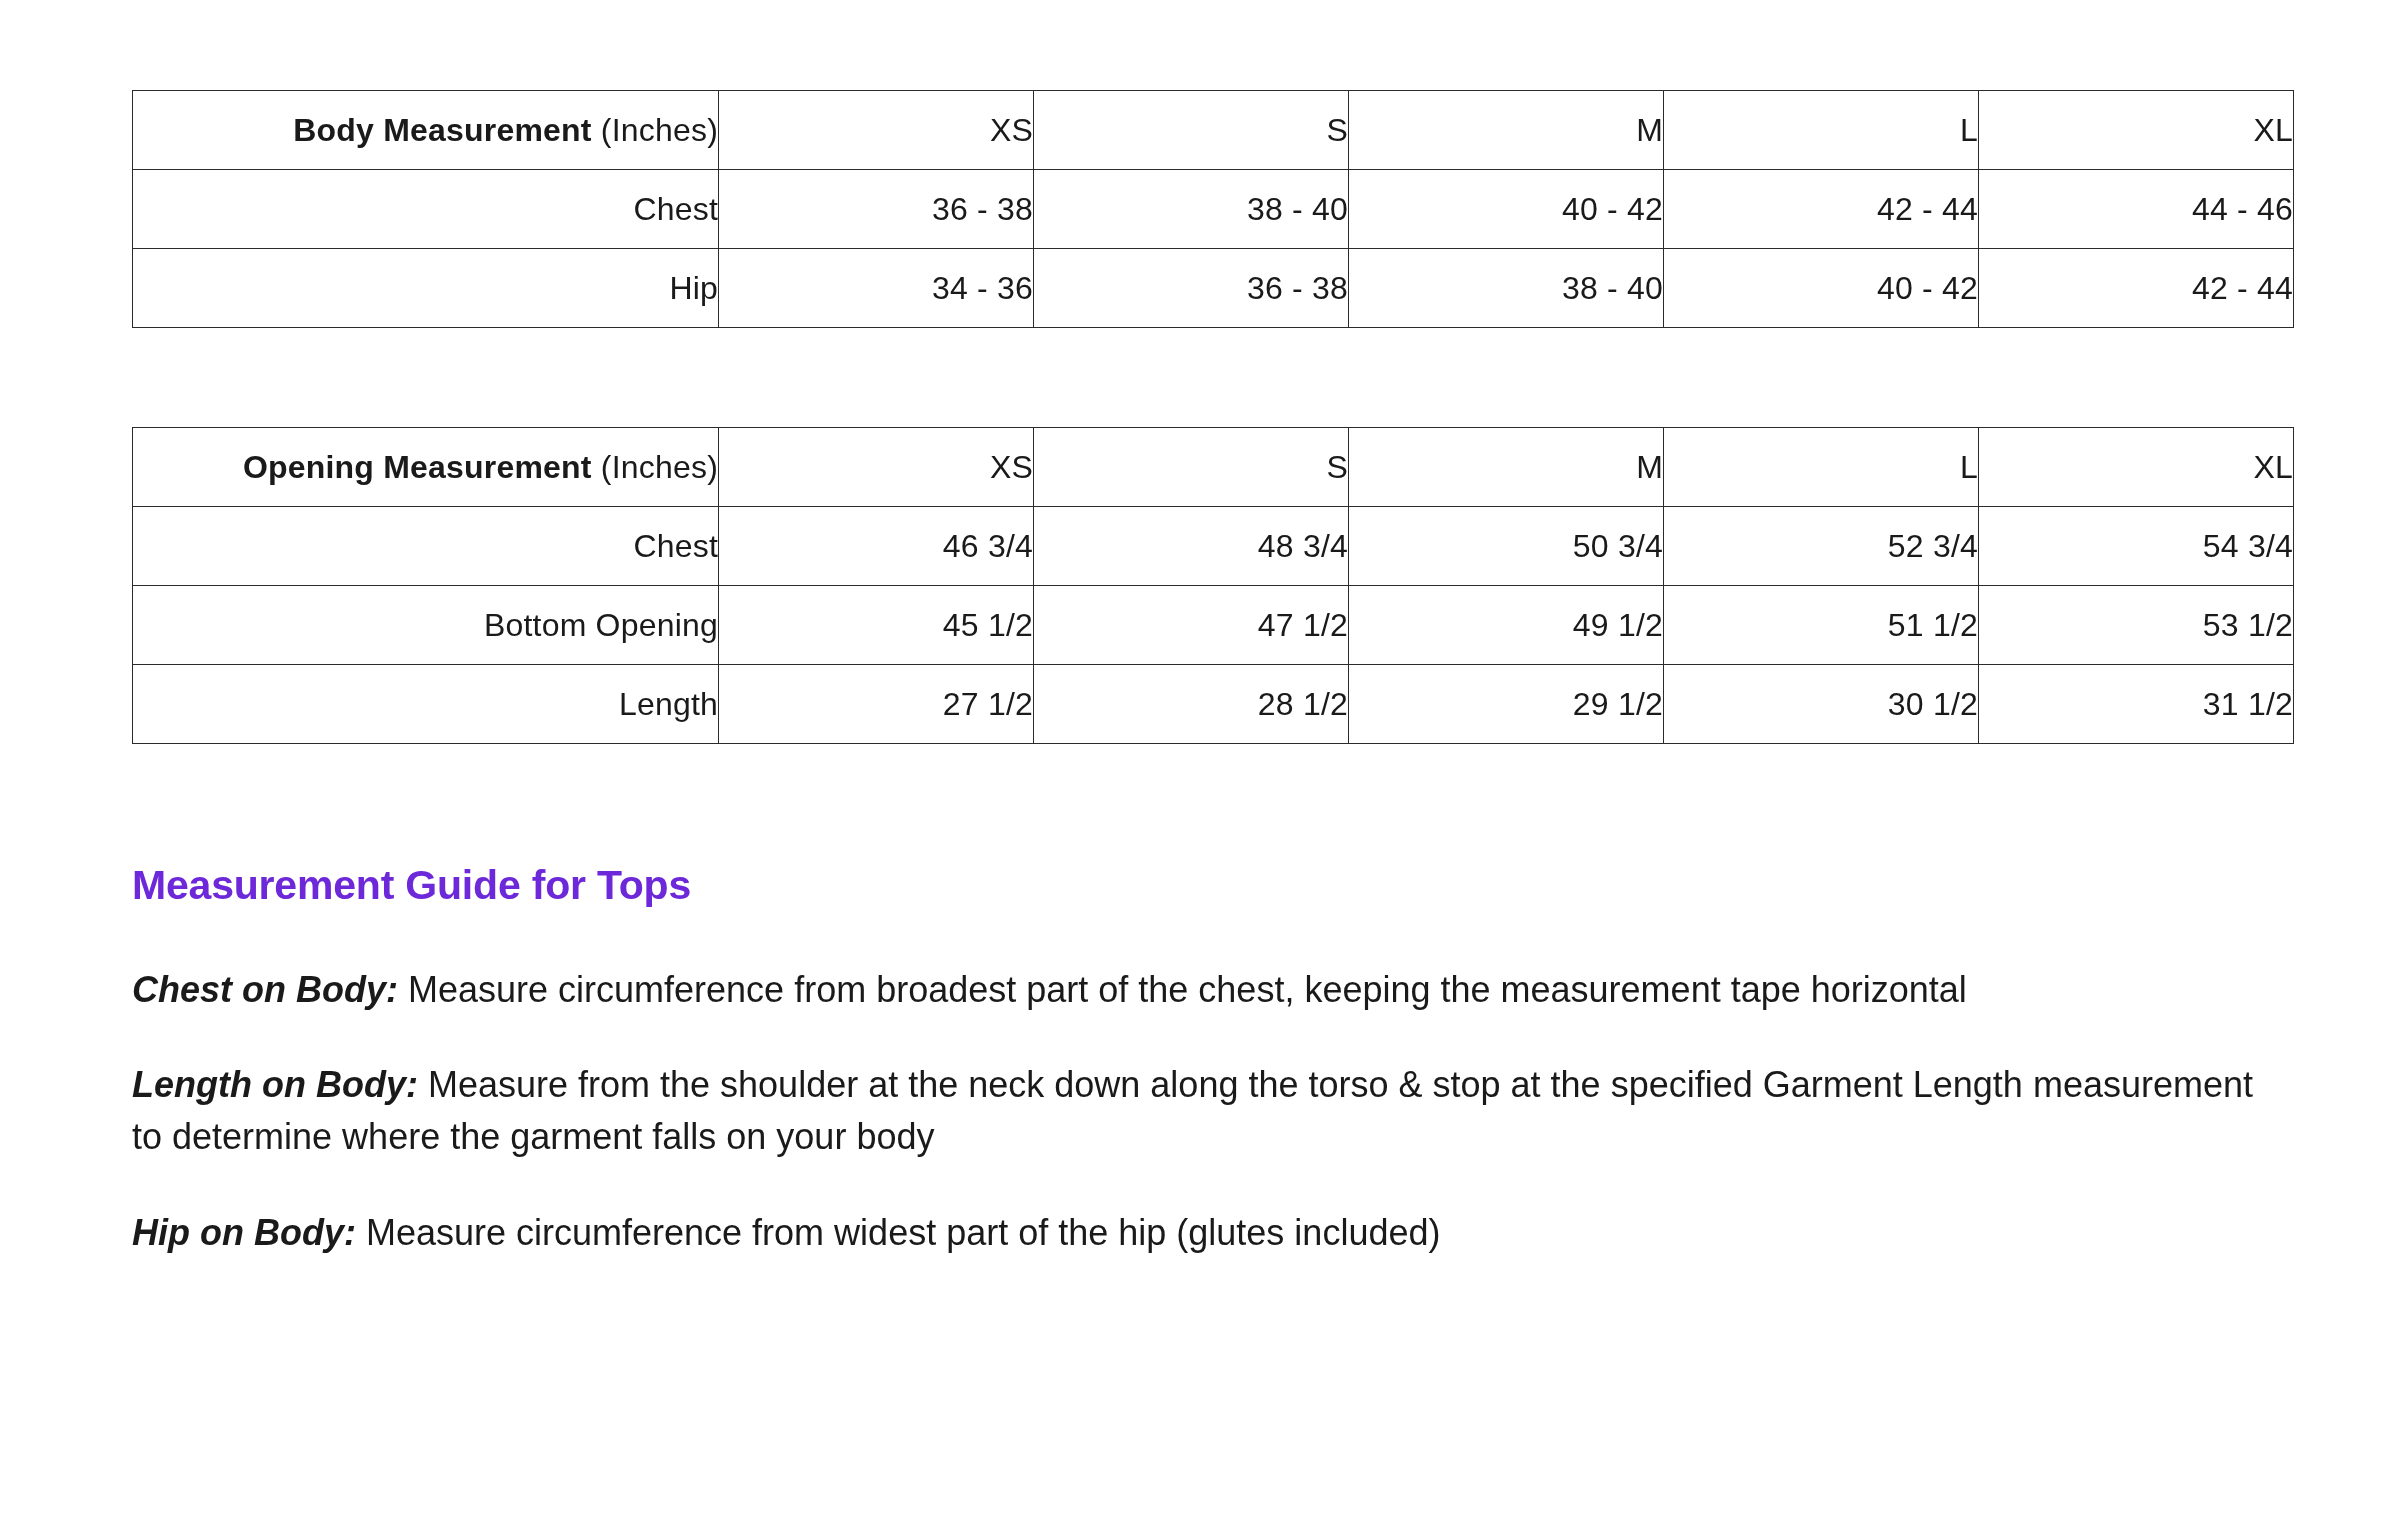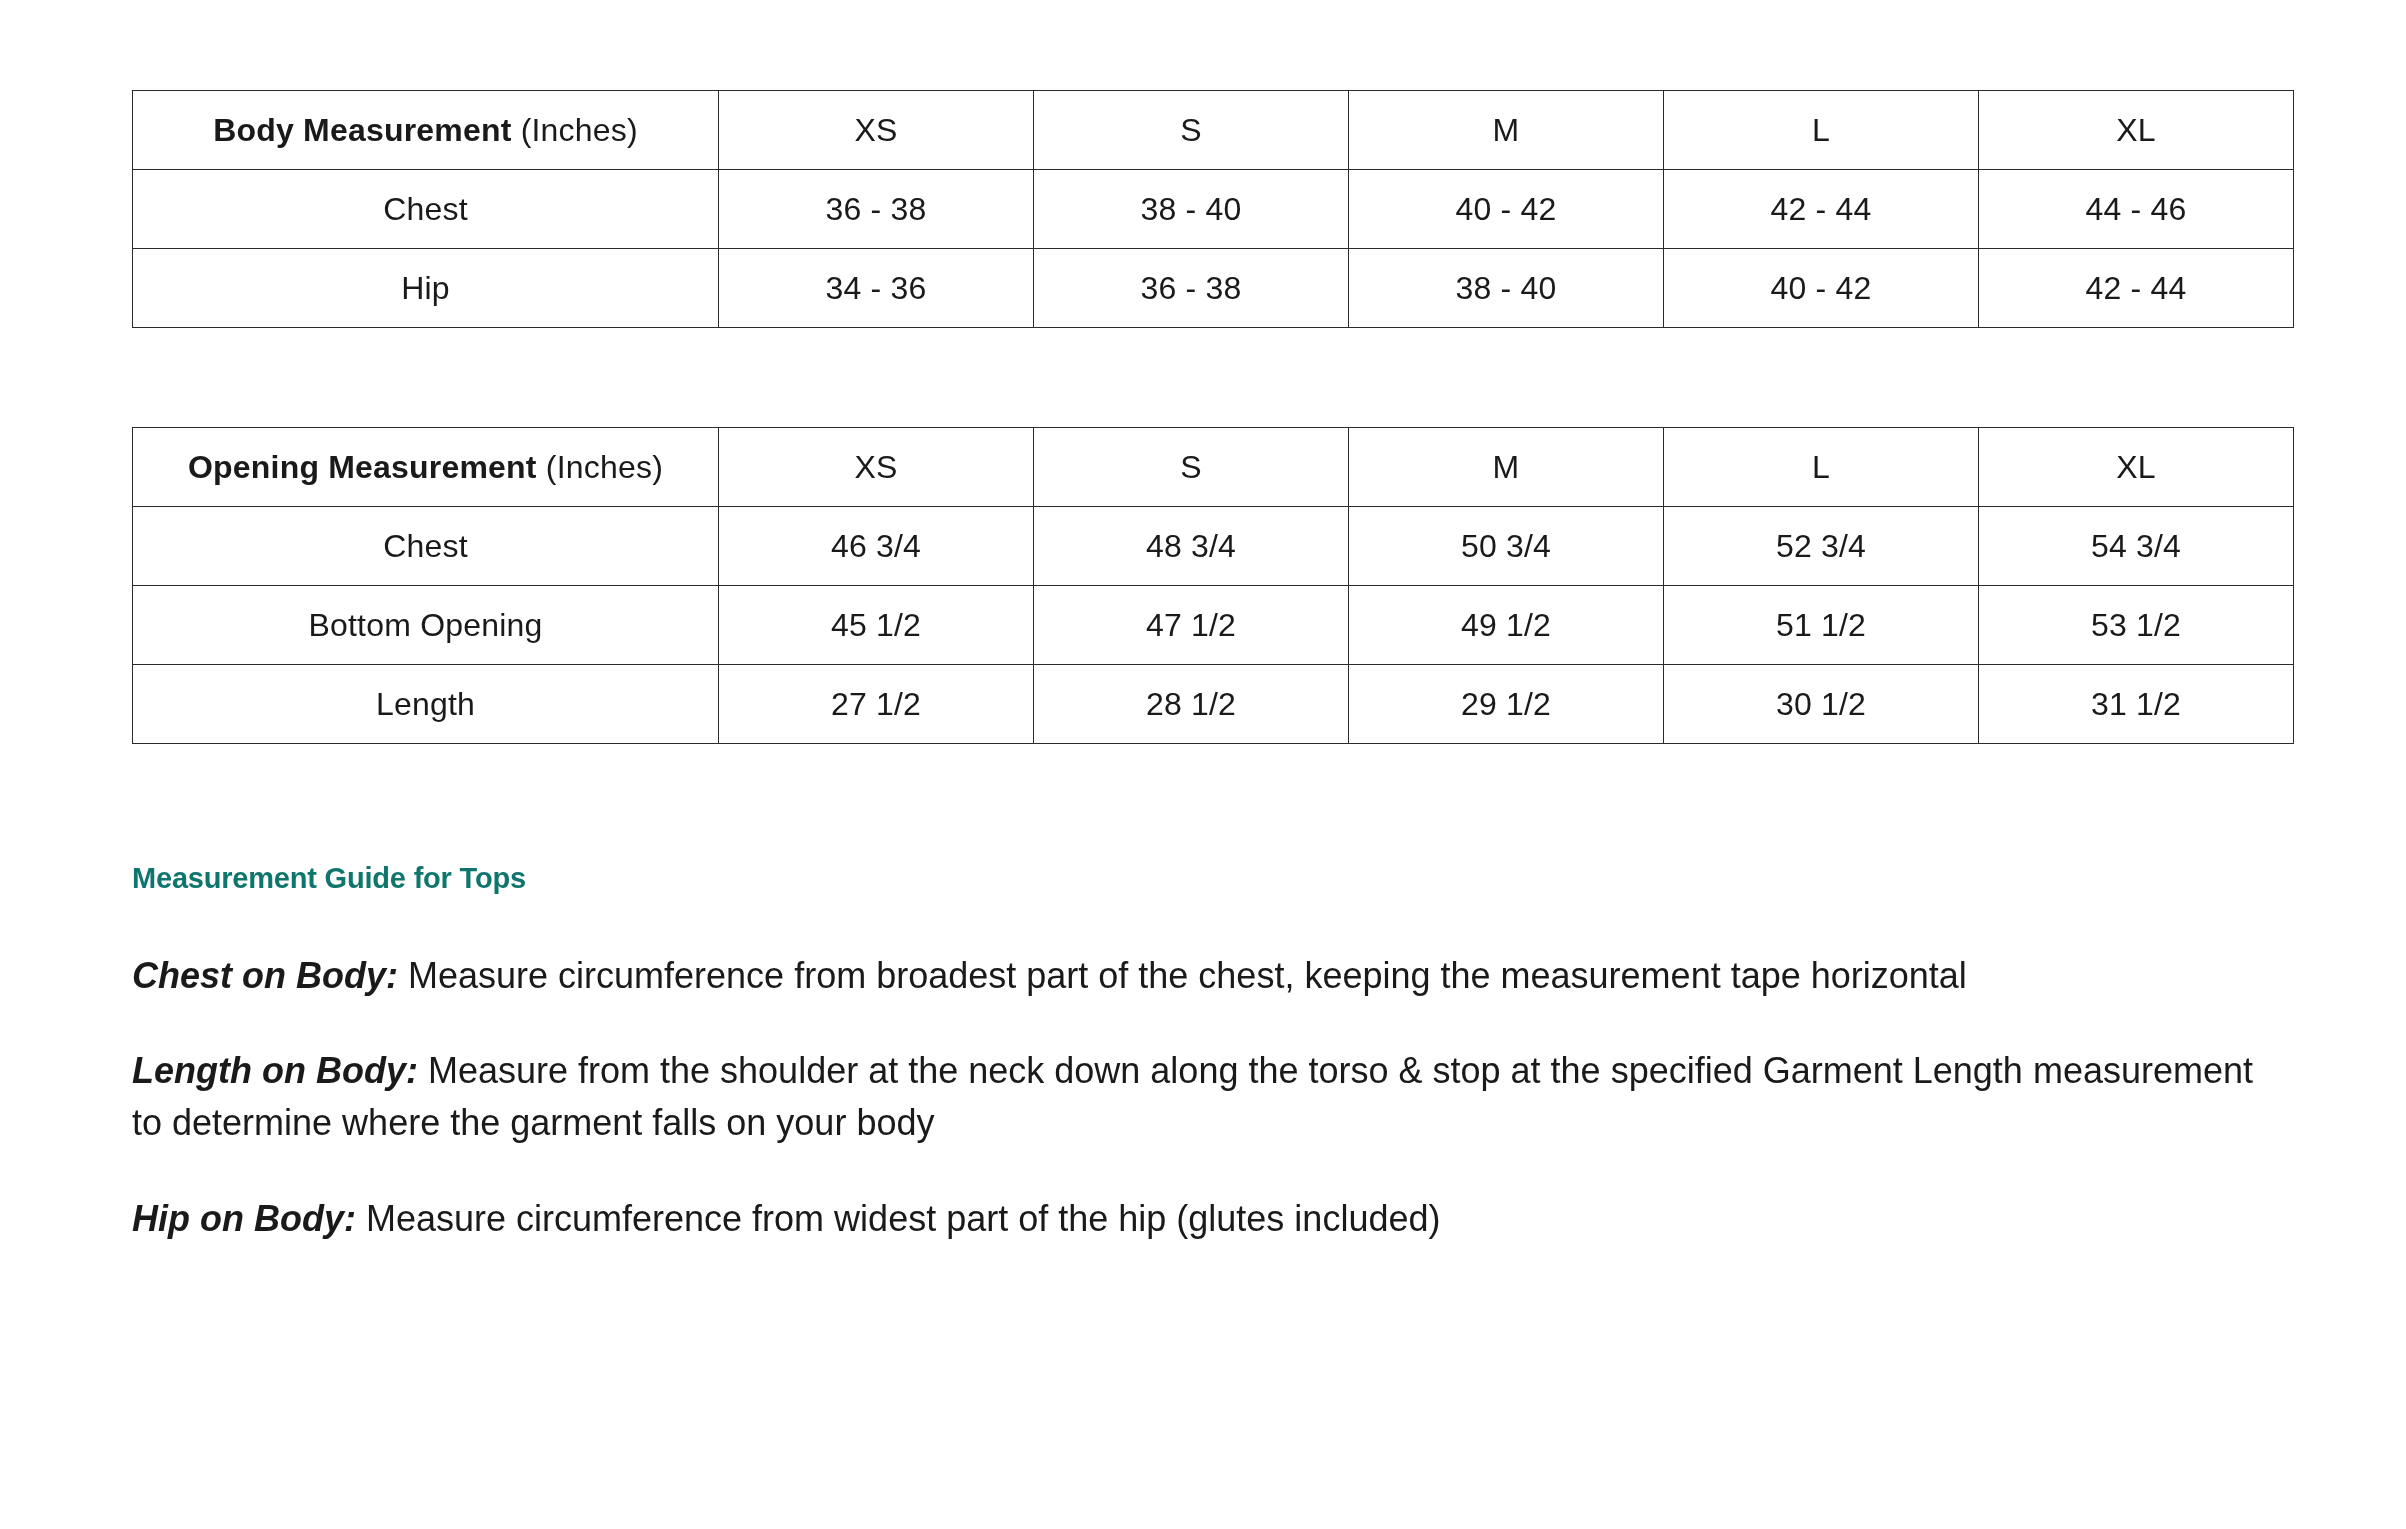--- a/index.html
+++ b/index.html
@@ -25,21 +25,21 @@
   
   table.size-table {
     border-collapse: collapse;
     table-layout: fixed;
     width: 2132px;
     margin: 0;
   }
   table.size-table td,
   table.size-table th {
     border: 1.9px solid #2b2b2b;
-    text-align: center;
+    text-align: right;
     vertical-align: middle;
     font-weight: 400;
     font-size: 32px;
     line-height: 1.2;
     padding: 0;
     height: 78px;
     letter-spacing: 0.2px;
   }
   table.size-table col.lbl { width: 586px; }
   table.size-table col.sz  { width: 315px; }
@@ -62,25 +62,25 @@
     margin-left: 18px;
   }
 
   .gap-between-tables { height: 99px; }
 
   
   .guide {
     margin-top: 118px;
   }
   .guide-title {
-    font-size: 29px;
+    font-size: 41px;
     font-weight: 700;
     letter-spacing: -0.2px;
     margin: 0 0 55px 0;
-    color: #0f766e;
+    color: #6d28d9;
   }
   .guide-para {
     font-size: 36px;
     line-height: 1.45;
     margin: 0 0 43px 0;
     max-width: 2196px;
     font-weight: 400;
   }
   .guide-para:last-child { margin-bottom: 0; }
   .guide-para .term {

